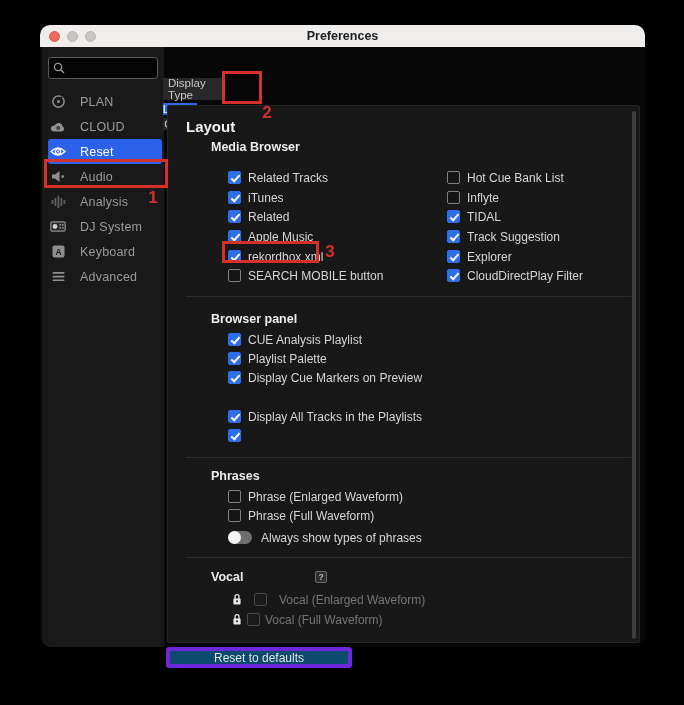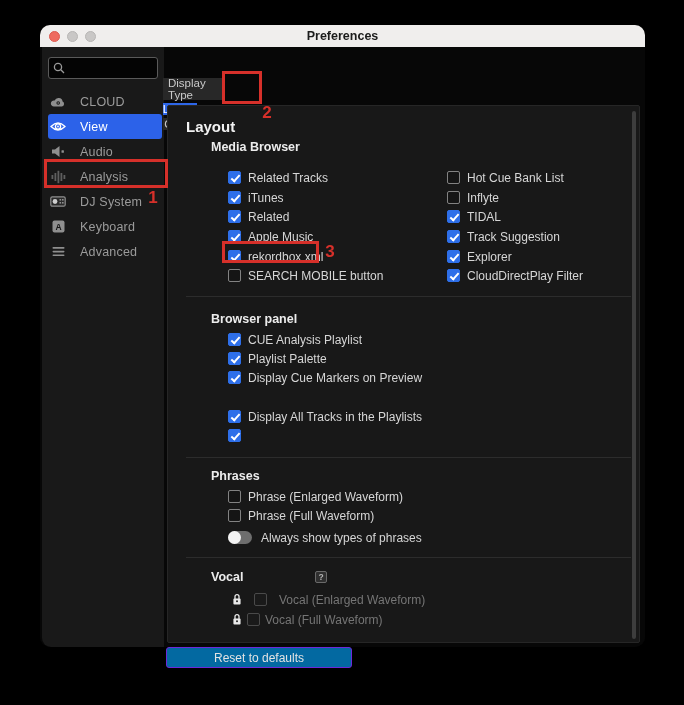--- a/index.html
+++ b/index.html
@@ -51,22 +51,22 @@
   .row.disabled .lbl{color:#757575;}
   .row.disabled .cb{border-color:#4a4a4a;background:#1a1a1a;}
   .toggle{width:24px;height:13px;border-radius:7px;background:#6e6e6e;position:relative;flex:none;}
   .toggle .knob{position:absolute;left:0;top:0;width:13px;height:13px;border-radius:50%;background:#f4f4f4;}
   .helpbox{position:absolute;left:147px;top:465px;width:12px;height:12px;background:#2f2f2f;
       border:1px solid #6a6a6a;border-radius:2px;color:#b5b5b5;font-size:8.5px;font-weight:700;
       display:flex;align-items:center;justify-content:center;}
   .lock{width:10px;height:13px;flex:none;display:flex;align-items:center;}
   .scrollthumb{position:absolute;right:3px;top:5px;width:4px;height:528px;background:#3d3d3d;border-radius:2px;}
   
-  .resetbtn{position:absolute;left:126px;top:600px;width:186px;height:21px;background:#0369a1;
-      border:1px solid #6d28d9;border-radius:3px;color:#e3e3e3;font-size:12px;
+  .resetbtn{position:absolute;left:126px;top:600px;width:186px;height:21px;background:#0c4a6e;
+      border:4px solid #6d28d9;border-radius:3px;color:#e3e3e3;font-size:12px;
       display:flex;align-items:center;justify-content:center;cursor:default;}
   
   .ann-box{position:absolute;border:3px solid #d6302a;pointer-events:none;z-index:20;}
   .ann-num{position:absolute;color:#d6302a;font-size:17px;font-weight:700;z-index:20;
       width:16px;text-align:center;pointer-events:none;}
   #annbox1{left:4px;top:112px;width:124px;height:29px;}
   #annnum1{left:105px;top:141px;}
   #annbox2{left:182px;top:24px;width:40px;height:33px;}
   #annnum2{left:219px;top:56px;}
   #annbox3{left:182px;top:194px;width:97px;height:22px;}
@@ -95,37 +95,47 @@
           <svg width="12" height="12" viewBox="0 0 12 12">
             <circle cx="5" cy="5" r="3.6" fill="none" stroke="#9a9a9a" stroke-width="1.3"></circle>
             <line x1="7.8" y1="7.8" x2="11" y2="11" stroke="#9a9a9a" stroke-width="1.3"></line>
           </svg>
           <input type="text" value="" placeholder="" style="">
         </div>
 
         <div class="nav">
           <div class="nav-row">
             <span class="nav-ic">
+              <svg width="15" height="15" viewBox="0 0 16 16">
+                  <circle cx="8" cy="8" r="6" fill="none" stroke="#8f8f8f" stroke-width="1.6"></circle>
+                  <circle cx="8" cy="8" r="1.6" fill="#8f8f8f"></circle>
+                  <path d="M11.5 3.2 L9.3 5.8" stroke="#191919" stroke-width="2.2"></path>
+                </svg>
+            </span>
+            <span class="nav-lb">PLAN</span>
+          </div>
+          <div class="nav-row">
+            <span class="nav-ic">
               <svg width="16" height="12" viewBox="0 0 16 12">
                   <path d="M4 10.5 a3 3 0 1 1 .6-5.9 A4.2 4.2 0 0 1 12.6 5.6 a2.6 2.6 0 0 1 -.6 4.9 Z" fill="#8f8f8f"></path>
                   <circle cx="8.2" cy="7" r="1.8" fill="#191919"></circle>
                   <circle cx="8.2" cy="7" r="0.8" fill="#8f8f8f"></circle>
                 </svg>
             </span>
             <span class="nav-lb">CLOUD</span>
           </div>
           <div class="nav-row selected">
             <span class="nav-ic">
               <svg width="16" height="11" viewBox="0 0 16 11">
                   <path d="M1 5.5 Q8 -1.5 15 5.5 Q8 12.5 1 5.5 Z" fill="none" stroke="#fff" stroke-width="1.3"></path>
                   <circle cx="8" cy="5.5" r="2.6" fill="none" stroke="#fff" stroke-width="1.3"></circle>
                   <circle cx="8" cy="5.5" r="0.9" fill="#fff"></circle>
                 </svg>
             </span>
-            <span class="nav-lb">View</span>
+            <span class="nav-lb">Reset</span>
           </div>
           <div class="nav-row">
             <span class="nav-ic">
               <svg width="14" height="13" viewBox="0 0 14 13">
                   <polygon points="1,4.5 4,4.5 8.5,1 8.5,12 4,8.5 1,8.5" fill="#8f8f8f"></polygon>
                   <rect x="10.5" y="5.2" width="2.4" height="2.6" rx="0.6" fill="#8f8f8f"></rect>
                 </svg>
             </span>
             <span class="nav-lb">Audio</span>
           </div>

